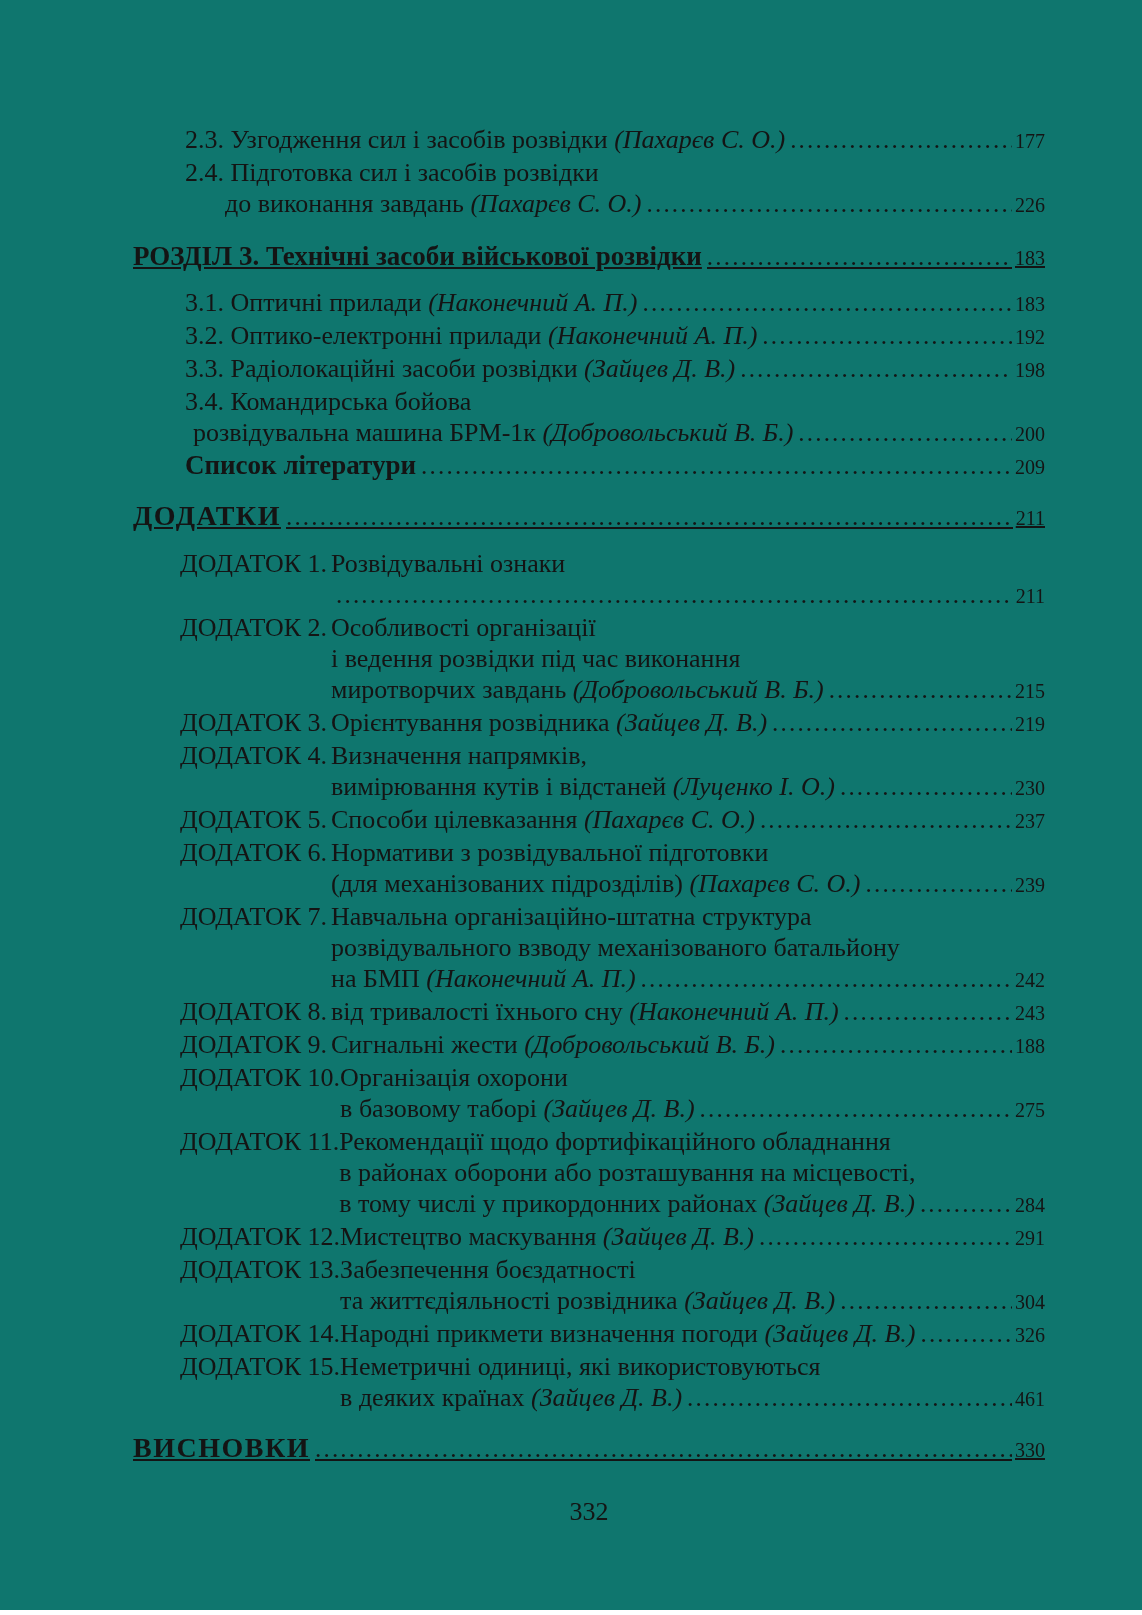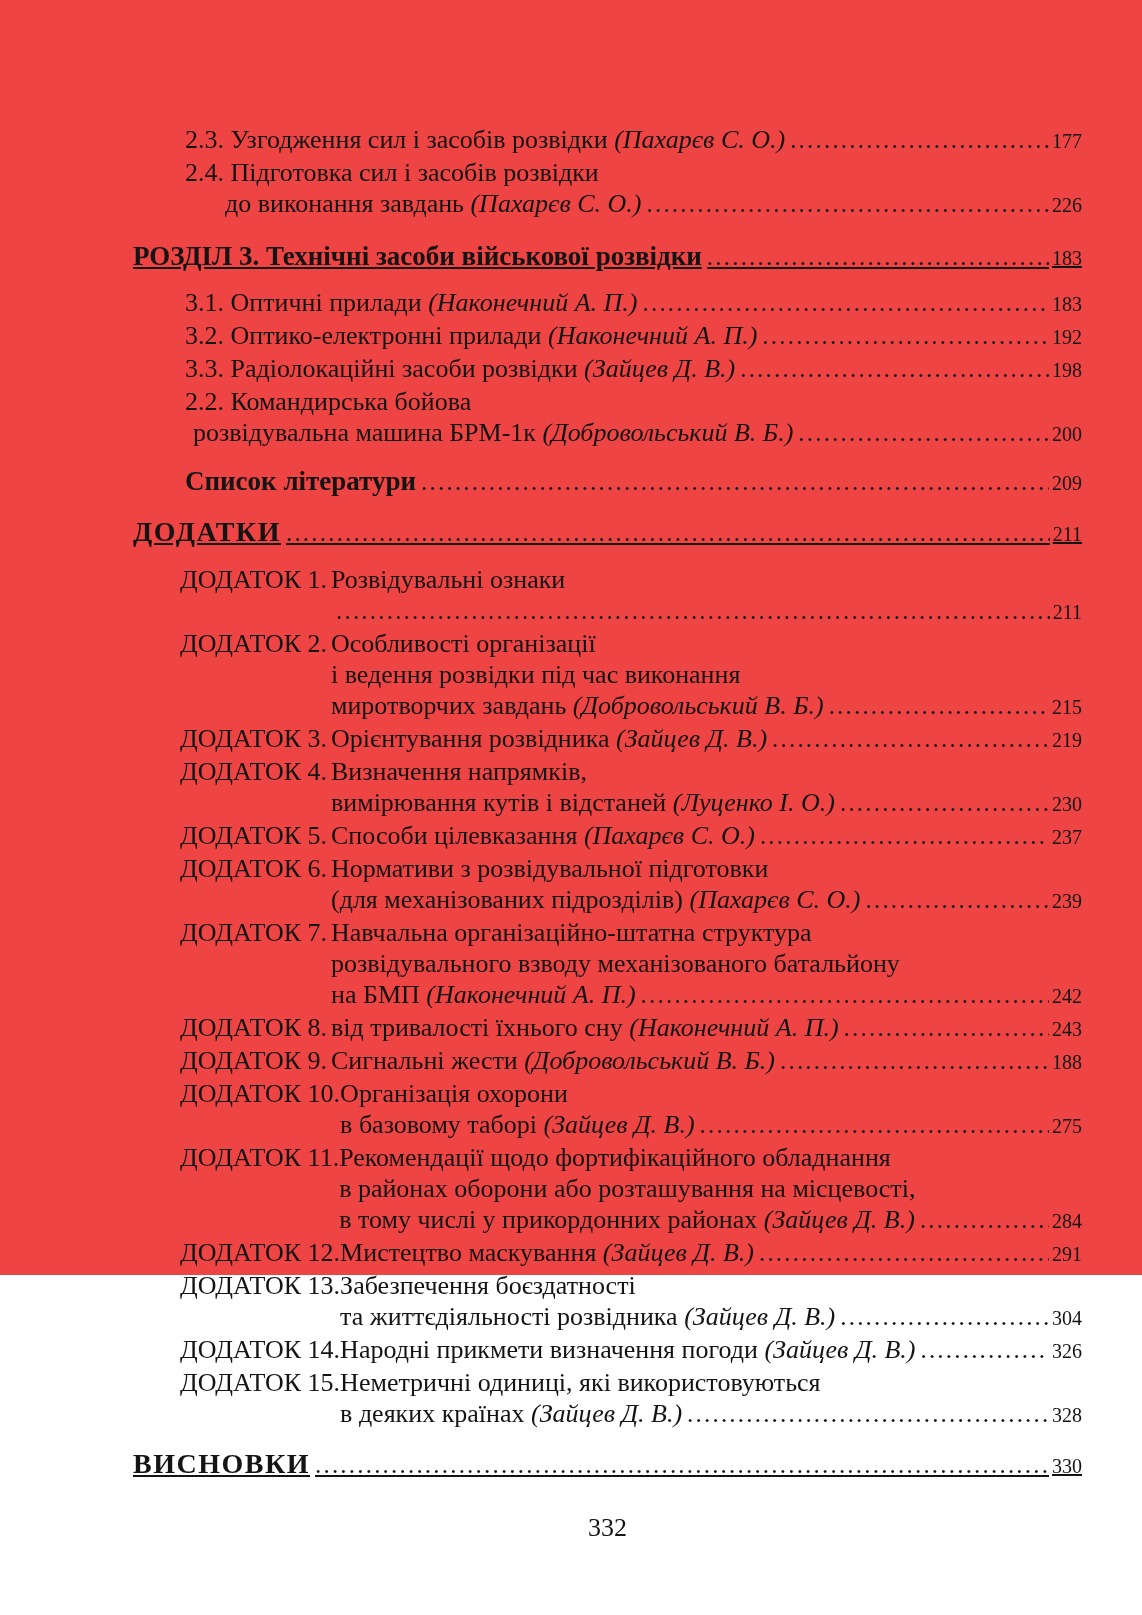--- a/index.html
+++ b/index.html
@@ -10,23 +10,23 @@
   body {
     width: 1142px;
     height: 1615px;
     overflow: hidden;
     font-family: "Liberation Serif", "DejaVu Serif", serif;
     color: #141414;
   }
   .sheet {
     box-sizing: border-box;
     width: 1142px;
-    height: 1275px;
-    padding: 124px 60px 0 133px;
-    background: #ef4444;
+    height: 1610px;
+    padding: 124px 97px 0 133px;
+    background: #0f766e;
   }
   .line {
     display: flex;
     align-items: baseline;
     line-height: 31px;
     font-size: 26px;
     white-space: nowrap;
   }
   .txt { flex: 0 0 auto; }
   .it { font-style: italic; }
@@ -48,21 +48,21 @@
     font-weight: normal;
   }
   .pnum {
     flex: 0 0 auto;
     font-weight: normal;
     font-size: 20px;
   }
   .entry { margin: 0; }
   .e-chapter { margin-top: 20px; margin-bottom: 13px; }
   .e-chapter .txt { font-weight: bold; font-size: 27px; }
-  .e-bold-item { margin-top: 16px; }
+  .e-bold-item { margin-top: 0; }
   .e-bold-item .txt { font-weight: bold; font-size: 27px; }
   .e-major { margin-top: 17px; margin-bottom: 14px; }
   .e-major .txt { font-weight: bold; font-size: 28px; letter-spacing: 1.5px; }
   .ap-row { display: flex; align-items: flex-start; }
   .ap-label {
     flex: 0 0 auto;
     box-sizing: border-box;
     min-width: 198px;
     padding-left: 47px;
     line-height: 31px;
@@ -122,21 +122,21 @@
       </div>
       <div class="entry e-item">
         <div class="line ind-item">
           <span class="txt"><span>3.3. Радіолокаційні засоби розвідки </span><span class="it">(Зайцев Д. В.)</span></span>
           <span class="dots"></span>
           <span class="pnum">198</span>
         </div>
       </div>
       <div class="entry e-item">
         <div class="line ind-item">
-          <span class="txt"><span>2.2. Командирська бойова</span></span>
+          <span class="txt"><span>3.4. Командирська бойова</span></span>
         </div>
         <div class="line ind-cont2">
           <span class="txt"><span>розвідувальна машина БРМ-1к </span><span class="it">(Добровольський В. Б.)</span></span>
           <span class="dots"></span>
           <span class="pnum">200</span>
         </div>
       </div>
       <div class="entry e-bold-item">
         <div class="line ind-item">
           <span class="txt"><span>Список літератури</span></span>
@@ -354,21 +354,21 @@
       <div class="entry e-appendix">
         <div class="ap-row">
           <span class="ap-label">ДОДАТОК 15.</span>
           <div class="ap-col">
             <div class="line">
               <span class="txt"><span>Неметричні одиниці, які використовуються</span></span>
             </div>
             <div class="line">
               <span class="txt"><span>в деяких країнах </span><span class="it">(Зайцев Д. В.)</span></span>
               <span class="dots"></span>
-              <span class="pnum">328</span>
+              <span class="pnum">461</span>
             </div>
           </div>
         </div>
       </div>
       <div class="entry e-major">
         <div class="line ind-major">
           <span class="txt"><span>ВИСНОВКИ</span></span>
           <span class="dots"></span>
           <span class="pnum">330</span>
         </div>

